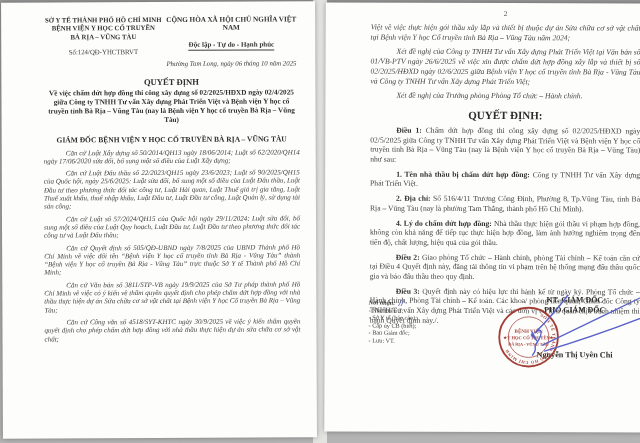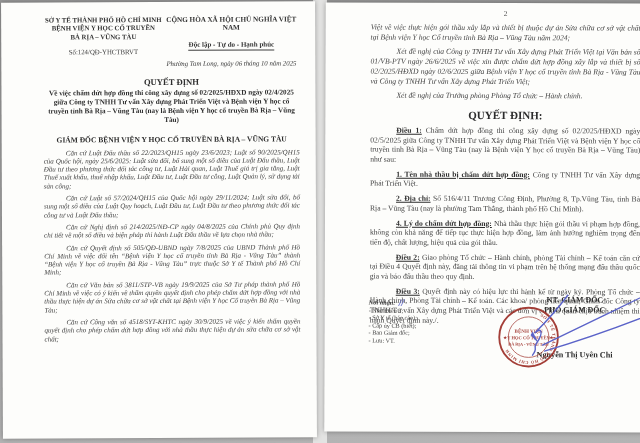--- a/index.html
+++ b/index.html
@@ -31,21 +31,21 @@
   .p1-authority{text-align:center;font-weight:bold;font-size:7.5px;margin-top:10px;color:#2e2e2e;}
   .p1-citations{margin-top:5px;}
   .cite{font-size:7px;font-style:italic;line-height:8.3px;text-align:justify;text-indent:22px;margin:4px 0 0 0;}
 
   
   .p2-pageno{text-align:center;font-size:7.5px;margin-top:2px;}
   .p2-para{font-size:7.6px;line-height:9.7px;text-align:justify;margin:5px 0 0 0;}
   .italic{font-style:italic;}
   .ind{text-indent:26px;}
   .p2-heading{text-align:center;font-weight:bold;font-size:11px;margin-top:8px;color:#2c2c2c;}
-  .lbl{font-weight:bold;color:#2c2c2c;text-decoration:underline;}
+  .lbl{font-weight:bold;color:#2c2c2c;}
 
   .recipients{position:absolute;left:44px;top:296px;font-size:6.2px;line-height:7.5px;}
   .rec-head{font-weight:bold;font-style:italic;color:#333;}
   .paraph{position:absolute;margin-left:2px;}
 
   .sig-block{position:absolute;left:168px;top:292px;width:164px;text-align:center;}
   .sig-line{font-weight:bold;font-size:7.9px;line-height:10px;color:#2c2c2c;}
   .sig-name{font-weight:bold;font-size:8.2px;margin-top:35px;color:#2c2c2c;}
 
   .stamp{position:absolute;left:172px;top:302px;width:64px;height:64px;opacity:.9;}
@@ -69,23 +69,23 @@
       <div><span class="nat-line2">Độc lập - Tự do - Hạnh phúc</span></div>
       <div class="dateline">Phường Tam Long, ngày 06 tháng 10 năm 2025</div>
     </div>
   </div>
 
   <div class="p1-title">QUYẾT ĐỊNH</div>
   <div class="p1-subtitle">Về việc chấm dứt hợp đồng thi công xây dựng số 02/2025/HĐXD ngày 02/4/2025 giữa Công ty TNHH Tư vấn Xây dựng Phát Triển Việt và Bệnh viện Y học cổ truyền tỉnh Bà Rịa – Vũng Tàu (nay là Bệnh viện Y học cổ truyền Bà Rịa – Vũng Tàu)</div>
   <div class="p1-authority">GIÁM ĐỐC BỆNH VIỆN Y HỌC CỔ TRUYỀN BÀ RỊA – VŨNG TÀU</div>
 
   <div class="p1-citations">
+    <p class="cite">Căn cứ Luật Xây dựng số 50/2014/QH13 ngày 18/06/2014; Luật số 62/2020/QH14 ngày 17/06/2020 sửa đổi, bổ sung một số điều của Luật Xây dựng;</p>
     <p class="cite">Căn cứ Luật Đấu thầu số 22/2023/QH15 ngày 23/6/2023; Luật số 90/2025/QH15 của Quốc hội, ngày 25/6/2025: Luật sửa đổi, bổ sung một số điều của Luật Đấu thầu, Luật Đầu tư theo phương thức đối tác công tư, Luật Hải quan, Luật Thuế giá trị gia tăng, Luật Thuế xuất khẩu, thuế nhập khẩu, Luật Đầu tư, Luật Đầu tư công, Luật Quản lý, sử dụng tài sản công;</p>
     <p class="cite">Căn cứ Luật số 57/2024/QH15 của Quốc hội ngày 29/11/2024; Luật sửa đổi, bổ sung một số điều của Luật Quy hoạch, Luật Đầu tư, Luật Đầu tư theo phương thức đối tác công tư và Luật Đấu thầu;</p>
-    <p class="cite">Căn cứ Nghị định số 214/2025/NĐ-CP ngày 04/8/2025 của Chính phủ Quy định chi tiết về một số điều và biện pháp thi hành Luật Đấu thầu về lựa chọn nhà thầu;</p>
     <p class="cite">Căn cứ Quyết định số 505/QĐ-UBND ngày 7/8/2025 của UBND Thành phố Hồ Chí Minh về việc đổi tên “Bệnh viện Y học cổ truyền tỉnh Bà Rịa - Vũng Tàu” thành “Bệnh viện Y học cổ truyền Bà Rịa - Vũng Tàu” trực thuộc Sở Y tế Thành phố Hồ Chí Minh;</p>
     <p class="cite">Căn cứ Văn bản số 3811/STP-VB ngày 19/9/2025 của Sở Tư pháp thành phố Hồ Chí Minh về việc có ý kiến về thẩm quyền quyết định cho phép chấm dứt hợp đồng với nhà thầu thực hiện dự án Sửa chữa cơ sở vật chất tại Bệnh viện Y học Cổ truyền  Bà Rịa – Vũng Tàu;</p>
     <p class="cite">Căn cứ Công văn số 4518/SYT-KHTC ngày 30/9/2025 về việc ý kiến thẩm quyền quyết định cho phép chấm dứt hợp đồng với nhà thầu thực hiện dự án sửa chữa cơ sở vật chất;</p>
   </div>
 </div>
 
 <div class="page page2">
   <div class="p2-pageno">2</div>
 
   <p class="p2-para italic">Việt về việc thực hiện gói thầu xây lắp và thiết bị thuộc dự án Sửa chữa cơ sở vật chất tại Bệnh viện Y học Cổ truyền tỉnh Bà Rịa – Vũng Tàu năm 2024;</p>

